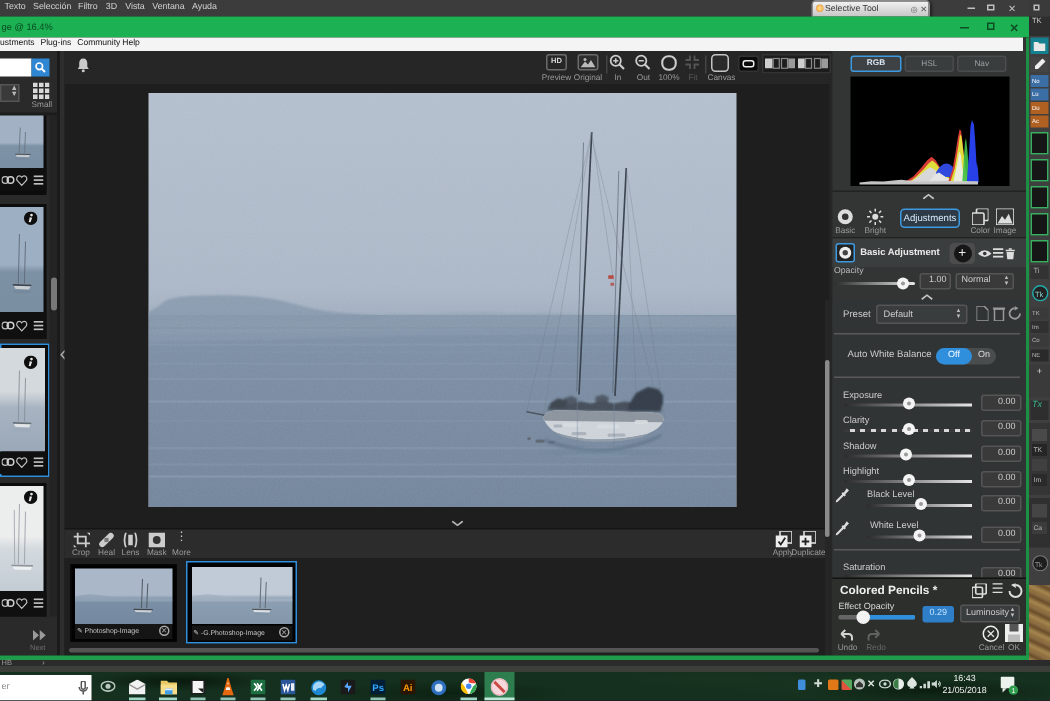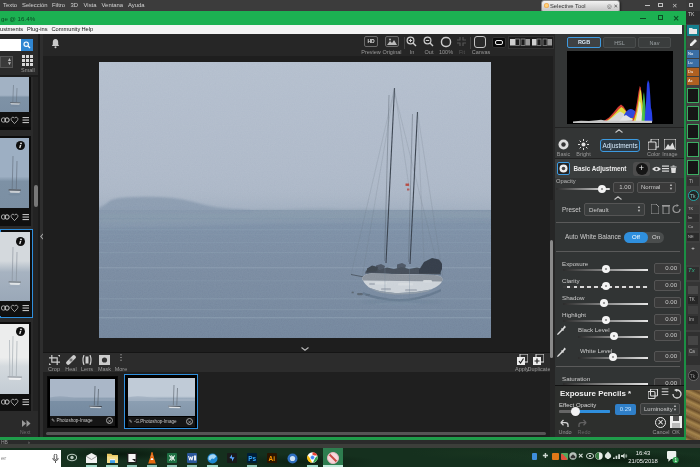--- a/index.html
+++ b/index.html
@@ -604,21 +604,21 @@
 <div class="abs" style="left:580px;top:347px;color:#ccc;font-size:6.2px;">White Level</div>
 <div class="abs" style="left:578px;top:356.5px;width:70px;height:2.2px;background:linear-gradient(90deg,#2c2c2c,#e6e6e6);"></div>
 <div class="abs" style="left:609px;top:352.5px;width:8px;height:8px;background:radial-gradient(circle at 50% 50%, #9a9a9a 0 1px, #f4f4f4 1.6px);border-radius:50%;"></div>
 <div class="abs valbox" style="left:654px;top:351px;">0.00</div>
 <div class="abs" style="left:556px;top:366px;width:124px;height:1.4px;background:#5a5a5a;"></div>
 <div class="abs" style="left:562px;top:375px;color:#ccc;font-size:6.2px;">Saturation</div>
 <div class="abs" style="left:563px;top:383px;width:85px;height:2.2px;background:linear-gradient(90deg,#2c2c2c,#e6e6e6);"></div>
 <div class="abs valbox" style="left:654px;top:378px;">0.00</div>
 
 <div class="abs" style="left:555px;top:385px;width:131px;height:52px;background:#2d2f2d;border-top:1.4px solid #121212;"></div>
-<div class="abs" style="left:560px;top:388.5px;color:#f0f0f0;font-size:7.9px;font-weight:bold;">Exposure Pencils *</div>
+<div class="abs" style="left:560px;top:388.5px;color:#f0f0f0;font-size:7.9px;font-weight:bold;">Colored Pencils *</div>
 <svg class="abs" style="left:648px;top:389px;" width="10" height="10" viewBox="0 0 10 10">
       <rect x="2.5" y="0" width="7" height="7" rx="1" fill="none" stroke="#ddd" stroke-width="1.1"></rect>
       <rect x="0" y="2.5" width="7" height="7" rx="1" fill="none" stroke="#ddd" stroke-width="1.1"></rect>
     </svg>
 <div class="abs" style="left:661px;top:387px;color:#ddd;font-size:9px;">☰</div>
 <svg class="abs" style="left:672px;top:389px;" width="10" height="10" viewBox="0 0 10 10">
       <path d="M1,5 A4,4 0 1 0 5,1" fill="none" stroke="#ddd" stroke-width="1.3"></path>
       <path d="M5.2,-0.6 L2,1 L5.2,3 Z" fill="#ddd"></path>
     </svg>
 <div class="abs" style="left:559px;top:401.5px;color:#d8d8d8;font-size:6px;">Effect Opacity</div>

